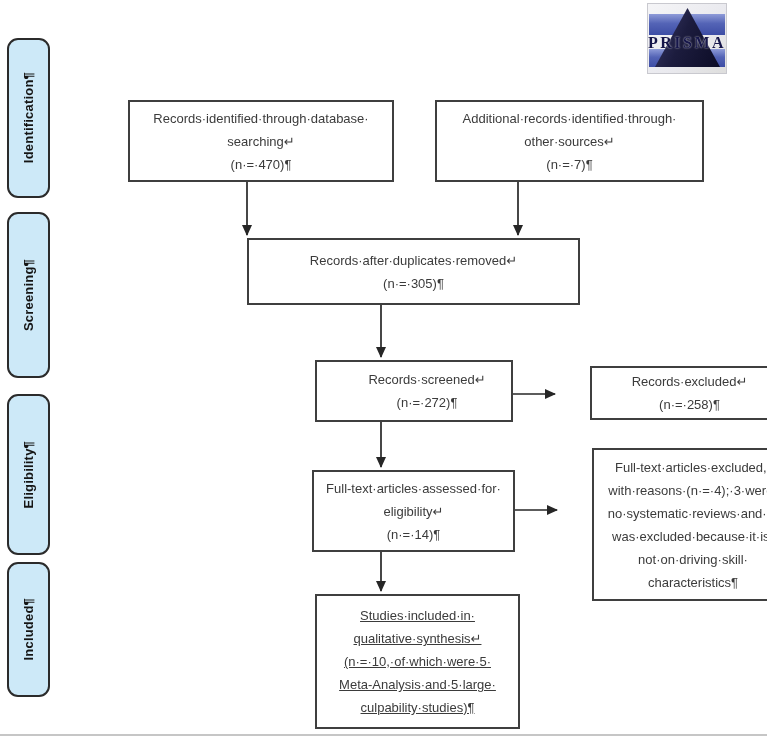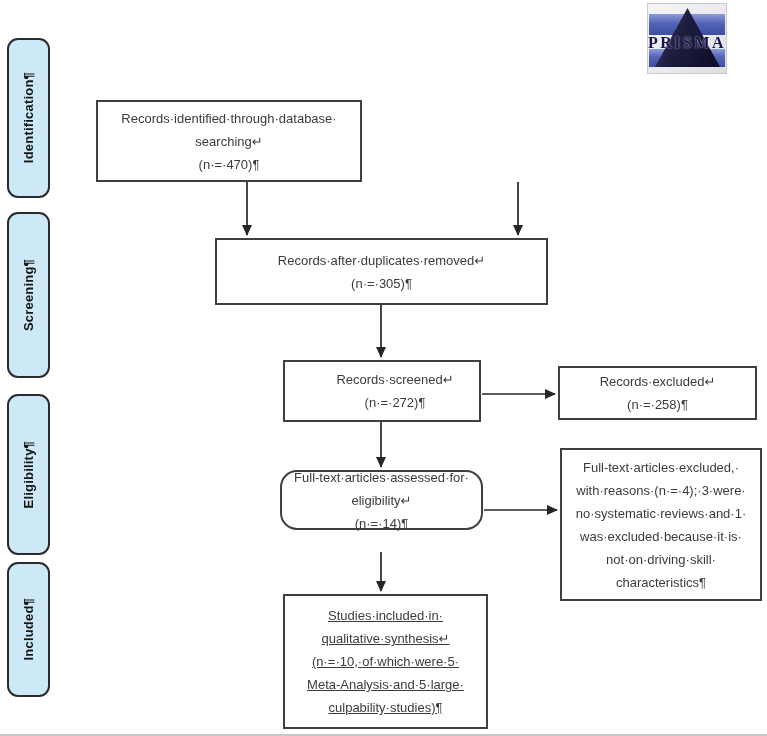--- a/index.html
+++ b/index.html
@@ -22,28 +22,28 @@
   #stage-identification { top:38px;  height:160px; }
   #stage-screening      { top:212px; height:166px; }
   #stage-eligibility    { top:394px; height:161px; }
   #stage-included       { top:562px; height:135px; }
 
   
   .fbox {
     position:absolute; background:#ffffff; border:2px solid #3f3f3f;
     display:flex; align-items:center; justify-content:center;
     text-align:center; font-size:13px; line-height:23px; color:#3b3b3b;
-    white-space:pre-line; padding:1px 6px; box-sizing:border-box;
+    white-space:pre-line; padding:1px 6px; box-sizing:border-box;margin-left:32px;
   }
   #box-identified  { left:96px;  top:100px; width:266px; height:82px;  }
   #box-additional  { left:403px; top:100px; width:269px; height:82px;  }
   #box-dedup       { left:215px; top:238px; width:333px; height:67px;  }
   #box-screened    { left:283px; top:360px; width:198px; height:62px;padding-left:32px;  }
   #box-excluded    { left:558px; top:366px; width:199px; height:54px;  }
-  #box-fulltext    { left:280px; top:470px; width:203px; height:60px;border-radius:17px;  }
+  #box-fulltext    { left:280px; top:470px; width:203px; height:82px;  }
   #box-ft-excluded { left:560px; top:448px; width:202px; height:153px; }
   #box-included    { left:283px; top:594px; width:205px; height:135px;text-decoration:underline; }
 
   
   .arrows { position:absolute; left:0; top:0; }
   .arrows line { stroke:#262626; stroke-width:1.7; }
 
   
   .logo {
     position:absolute; left:647px; top:3px; width:80px; height:71px;
@@ -103,20 +103,23 @@
     <line x1="381" y1="305" x2="381" y2="357" marker-end="url(#ah)"></line>
     <line x1="381" y1="422" x2="381" y2="467" marker-end="url(#ah)"></line>
     <line x1="381" y1="552" x2="381" y2="591" marker-end="url(#ah)"></line>
     <line x1="482" y1="394" x2="555" y2="394" marker-end="url(#ah)"></line>
     <line x1="484" y1="510" x2="557" y2="510" marker-end="url(#ah)"></line>
   </svg>
 
   <div class="fbox" id="box-identified">Records·identified·through·database·
 searching↵
 (n·=·470)¶</div>
+  <div class="fbox" id="box-additional">Additional·records·identified·through·
+other·sources↵
+(n·=·7)¶</div>
   <div class="fbox" id="box-dedup">Records·after·duplicates·removed↵
 (n·=·305)¶</div>
   <div class="fbox" id="box-screened">Records·screened↵
 (n·=·272)¶</div>
   <div class="fbox" id="box-excluded">Records·excluded↵
 (n·=·258)¶</div>
   <div class="fbox" id="box-fulltext">Full-text·articles·assessed·for·
 eligibility↵
 (n·=·14)¶</div>
   <div class="fbox" id="box-ft-excluded">Full-text·articles·excluded,·

